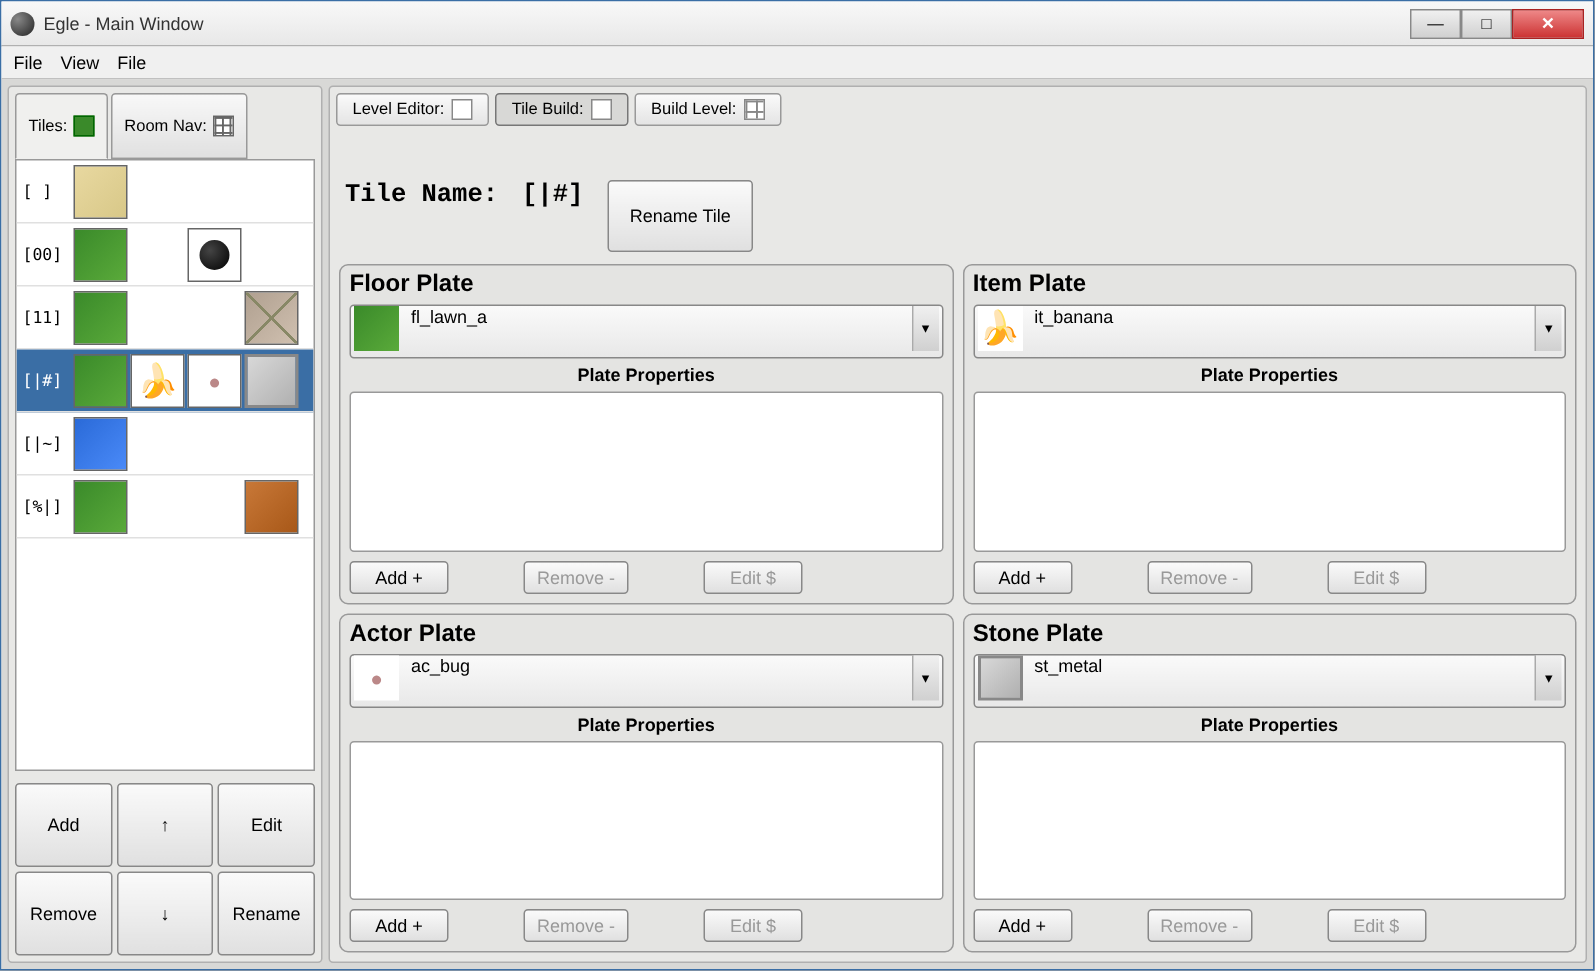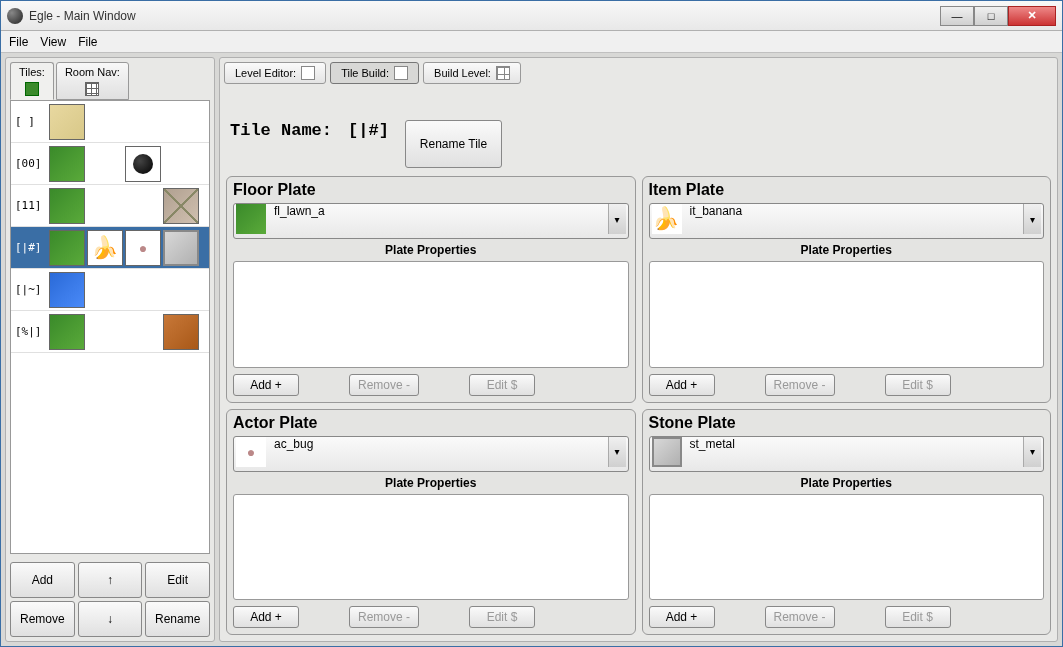--- a/index.html
+++ b/index.html
@@ -50,28 +50,27 @@
 .left-panel {
   width: 210px;
   display: flex; flex-direction: column;
   background: #e8e8e6;
   border: 1px solid #b0b0b0;
   border-radius: 3px;
 }
 
 .tab-row { display: flex; padding: 4px 4px 0 4px; gap: 2px; }
 .tab {
-  padding: 3px 8px;
+  padding: 14px 8px;
   background: linear-gradient(#f8f8f8,#e0e0e0);
   border: 1px solid #999;
   border-radius: 3px 3px 0 0;
   display: flex; align-items: center; gap: 4px;
   cursor: default;
   font-size: 11px;
-  flex-direction: column;
 }
 .tab.active { background: #f0f0ee; border-bottom-color: #f0f0ee; position: relative; z-index: 2; }
 
 .tile-list {
   flex: 1;
   background: #fff;
   border: 1px solid #999;
   margin: 0 4px 4px 4px;
   overflow-y: auto;
 }
@@ -87,21 +86,21 @@
 .tile-thumb { width: 36px; height: 36px; border: 1px solid #666; flex-shrink: 0; }
 .tile-thumb.empty { border: none; background: transparent; }
 
 .btn-grid {
   display: grid;
   grid-template-columns: repeat(3, 1fr);
   gap: 3px;
   padding: 4px;
 }
 .btn {
-  padding: 10px 6px;
+  padding: 20px 6px;
   background: linear-gradient(#fafafa,#e0e0e0);
   border: 1px solid #888;
   border-radius: 3px;
   text-align: center;
   cursor: default;
   font-size: 12px;
 }
 .btn.disabled { color: #999; margin-left: 44px; }
 
 .right-panel {

